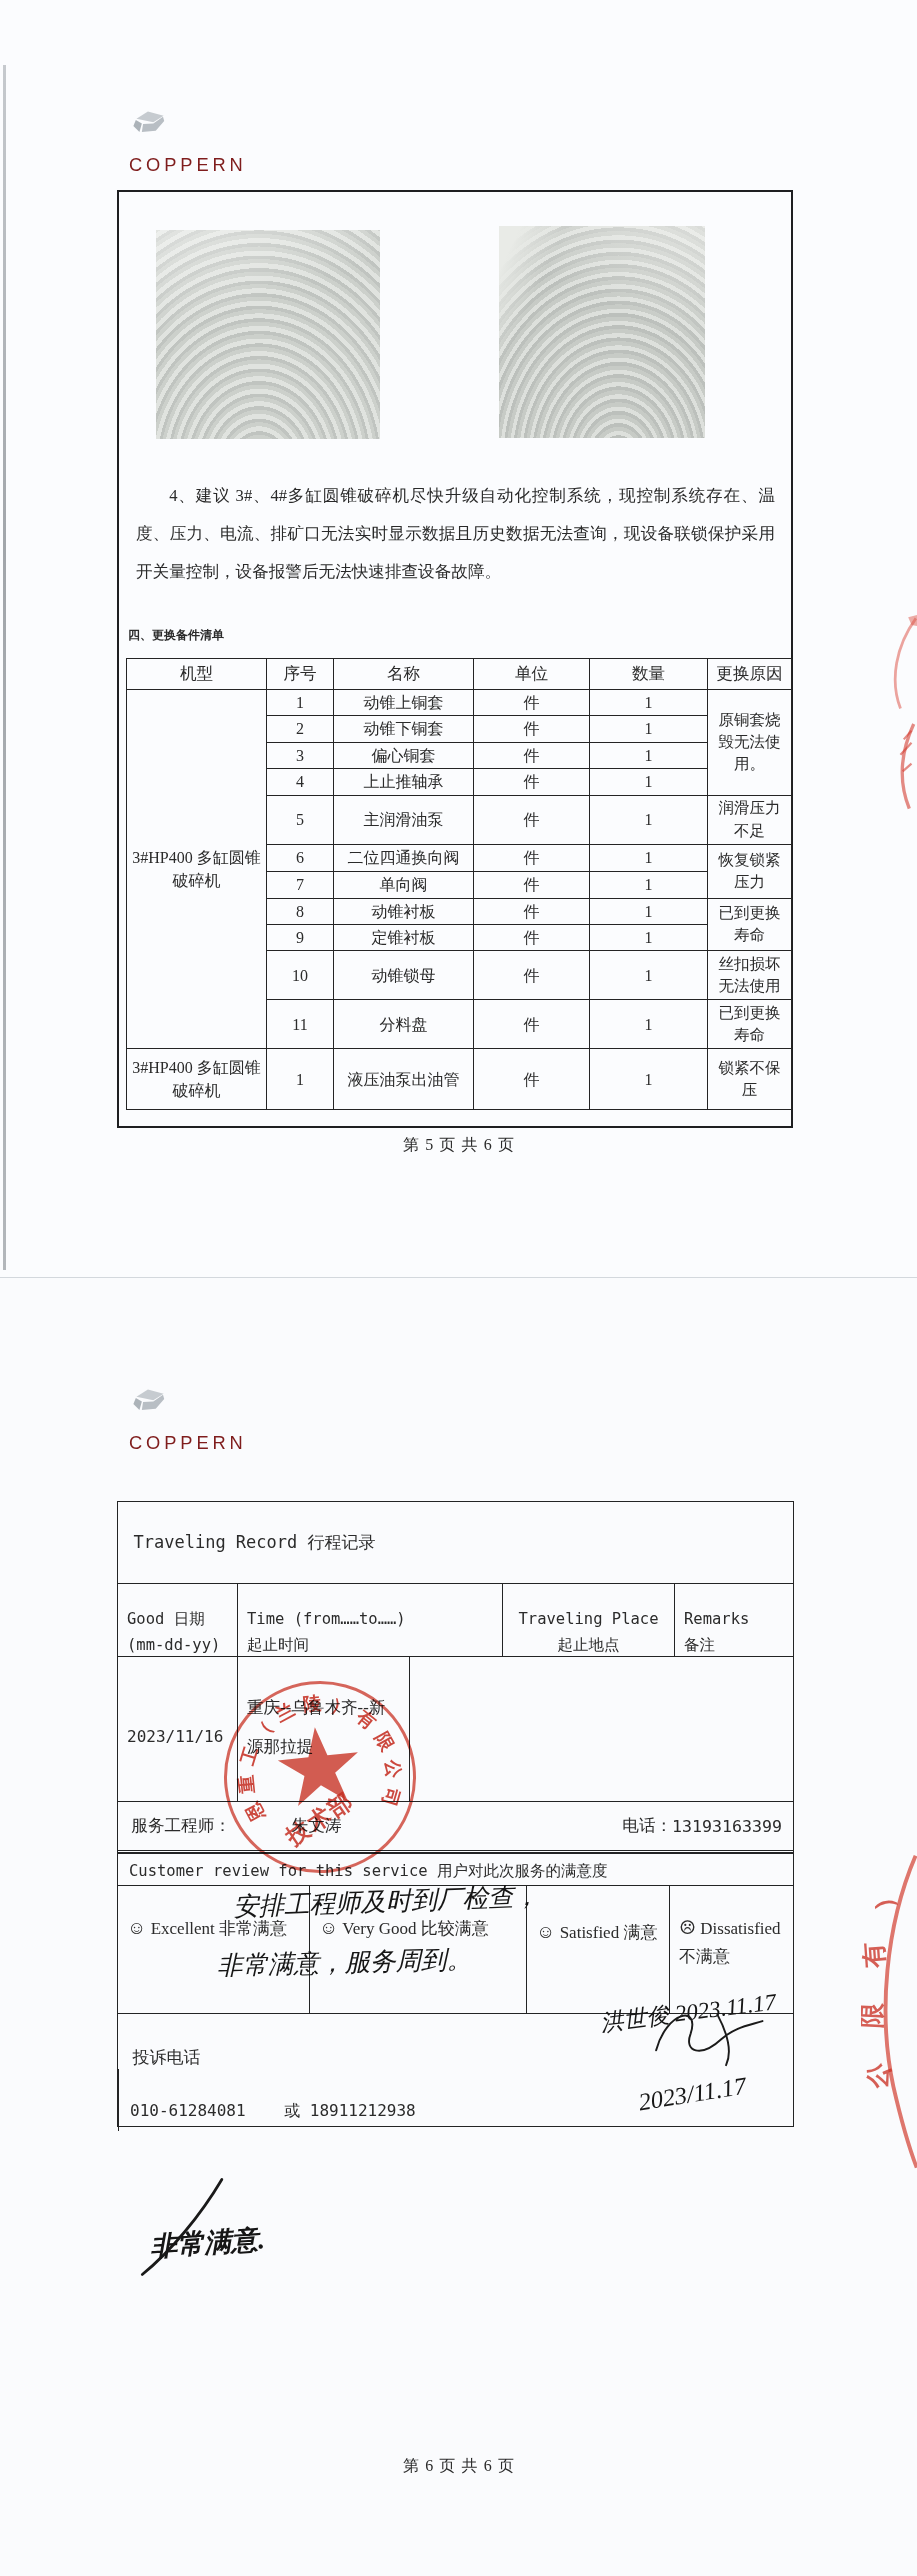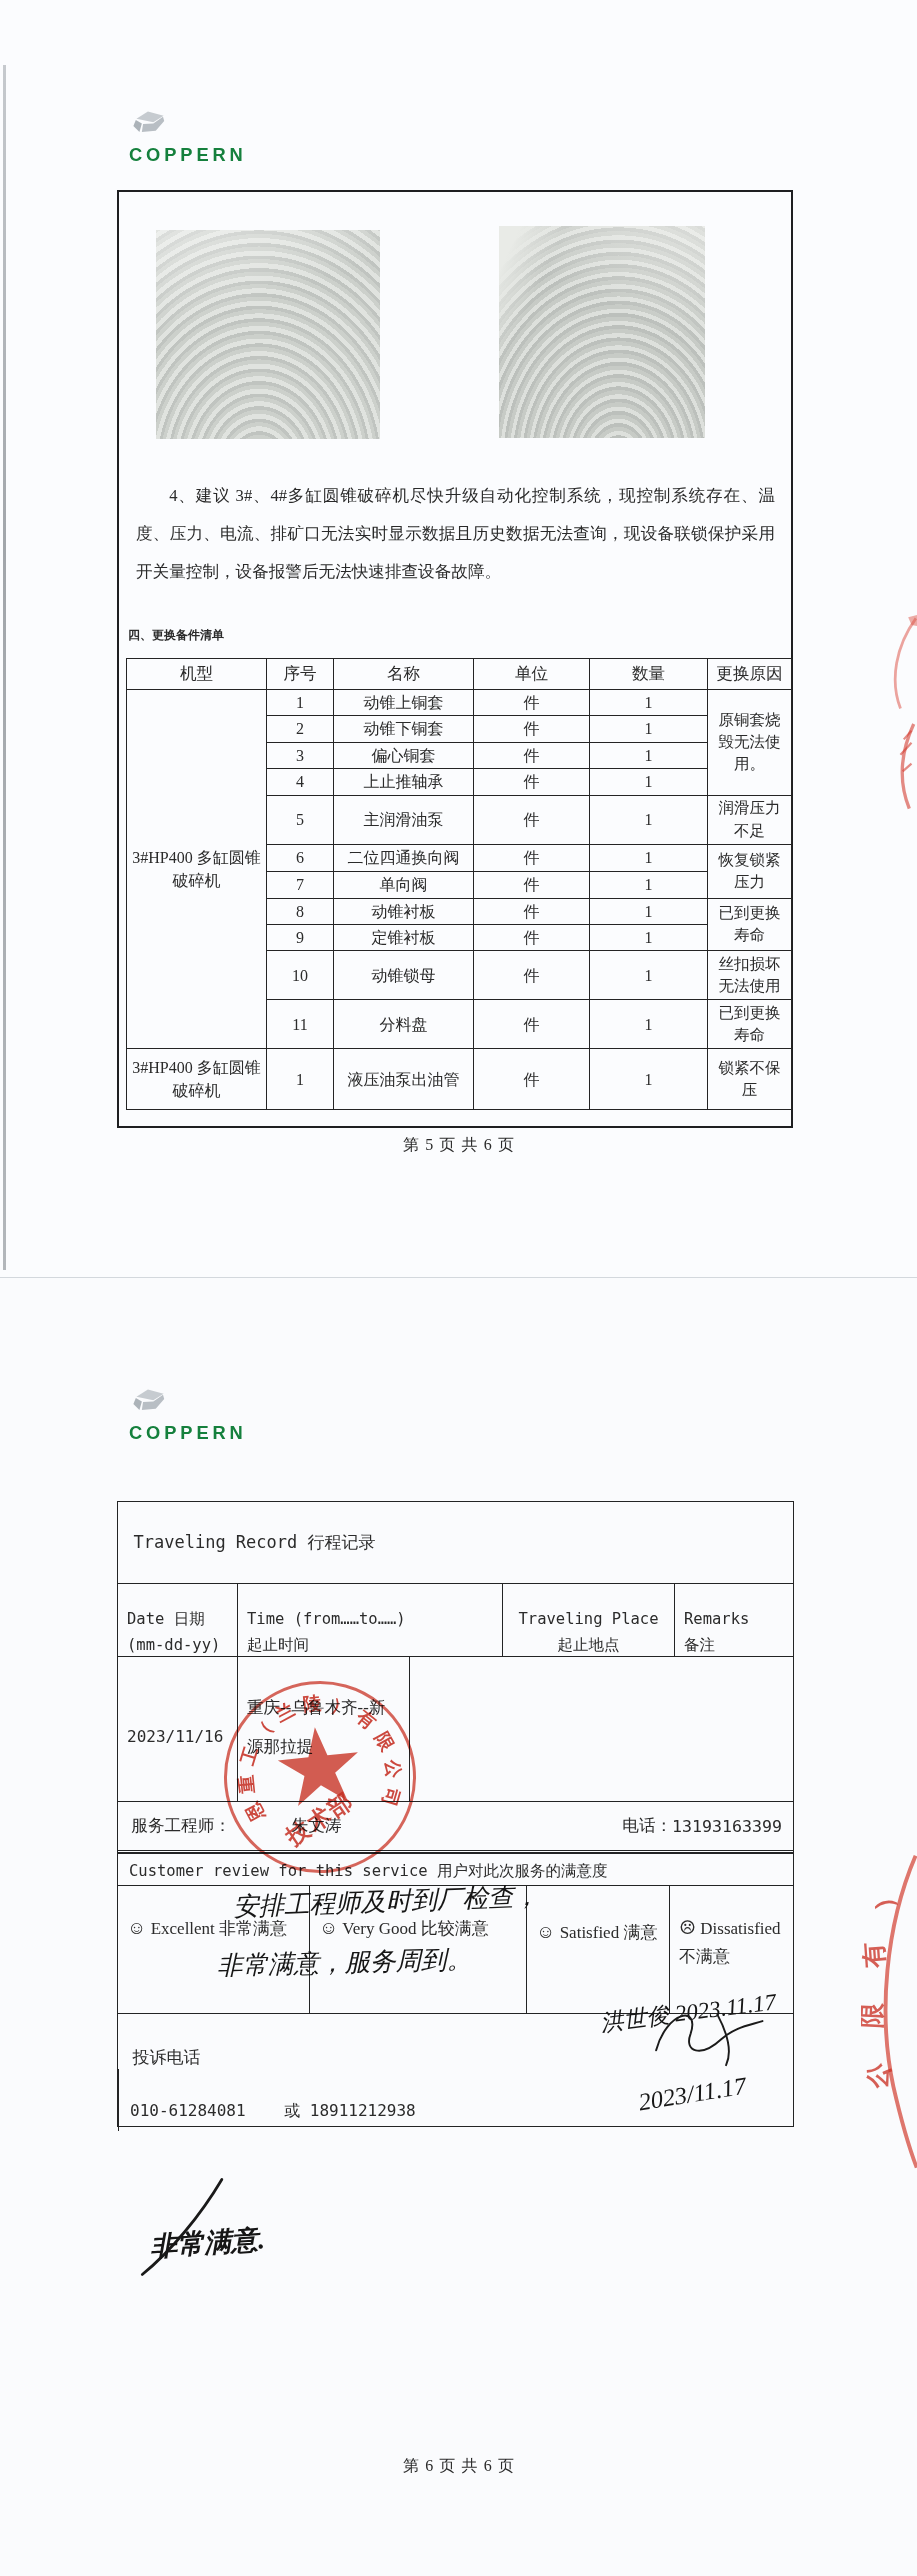--- a/index.html
+++ b/index.html
@@ -15,21 +15,21 @@
   
   .page{position:absolute;left:0;width:918px;overflow:hidden;background:#fbfcfe;}
   #page5{top:0;height:1277px;}
   #page6{top:1277px;height:1299px;border-top:0.6px solid #d3d8dd;background:#fafbfd;}
   .edge-shadow{left:3.3px;top:65px;width:2.8px;height:1205px;
     background:linear-gradient(180deg,#9aa0a6,#585f66 40%,#777e84);opacity:.55;}
 
   
   .logo{width:122px;}
   .logo-word{font-family:"Liberation Sans","DejaVu Sans",sans-serif;
-    font-size:18.3px;font-weight:700;color:#15803d;letter-spacing:3.9px;margin-top:4px;}
+    font-size:18.3px;font-weight:400;color:#7f1d1d;letter-spacing:3.9px;margin-top:14px;}
 
   
   .frame{left:117px;top:190px;width:676px;height:938px;border:2.2px solid #1e1f21;box-sizing:border-box;}
   .photo{background-color:#d2d5d1;}
   .photo-l{left:156px;top:230px;width:224px;height:209px;
     background:
       linear-gradient(160deg,rgba(255,255,255,.45),rgba(255,255,255,0) 38%),
       repeating-radial-gradient(ellipse 239px 300px at 46% 116%,#c0c4c0 0 2.8px,#e0e3df 2.8px 6.7px,#ccd0cb 6.7px 10px);}
   .photo-r{left:499px;top:226px;width:206px;height:212px;
     background:
@@ -221,21 +221,21 @@
   </div>
 
   <div class="abs t2">
 
     <div class="t2r" style="height:81px;">
       <div class="t2c mono" style="border-left:none;width:100%;padding:29px 0 0 15.5px;font-size:17px;">Traveling Record 行程记录</div>
     </div>
 
     <div class="t2r hdr2 mono" style="height:73px;border-top:1.7px solid #232425;font-size:15.5px;">
       <div class="t2c" style="width:119px;">
-        <div class="l1">Date 日期</div>
+        <div class="l1">Good 日期</div>
         <div>(mm-dd-yy)</div>
       </div>
       <div class="t2c" style="width:265px;">
         <div class="l1">Time (from……to……)</div>
         <div>起止时间</div>
       </div>
       <div class="t2c" style="width:172px;text-align:center;">
         <div class="l1">Traveling Place</div>
         <div>起止地点</div>
       </div>

